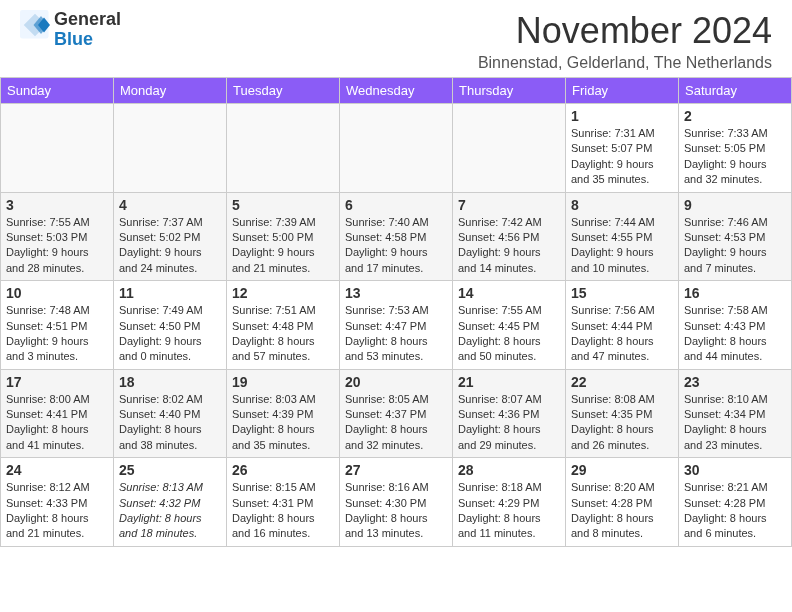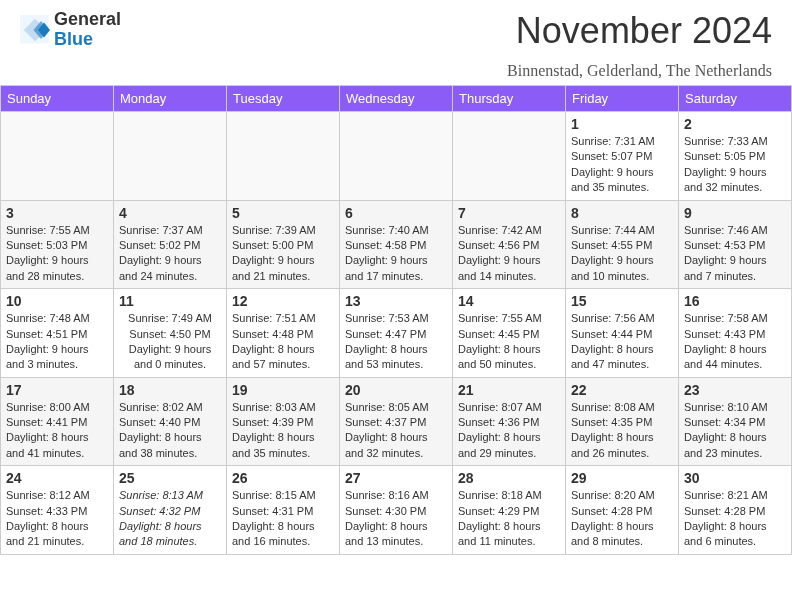--- a/index.html
+++ b/index.html
@@ -1,25 +1,25 @@
 <!DOCTYPE html>
 <html><head>
   <meta charset="utf-8">
   <style>
     * { box-sizing: border-box; margin: 0; padding: 0; }
     body { font-family: Arial, sans-serif; background: #fff; width: 792px; min-height: 612px; }
     .header { padding: 10px 20px 5px 20px; display: flex; align-items: flex-start; justify-content: space-between; }
-    .logo { display: flex; align-items: center; }
+    .logo { display: flex; }
     .logo-text { display: flex; flex-direction: column; line-height: 1.1; }
     .logo-general { font-size: 18px; font-weight: bold; color: #333; }
     .logo-blue { font-size: 18px; font-weight: bold; color: #1a7abf; }
     .logo-icon { width: 30px; height: 30px; margin-right: 4px; }
     .title-block { text-align: right; }
     .month-title { font-size: 36px; font-weight: 400; color: #333; }
-    .location { font-size: 16px; color: #555; margin-top: 10px; font-family: Liberation Serif, serif; }
+    .location { font-size: 16px; color: #555; margin-top: 2px; }
     .calendar { width: 100%; border-collapse: collapse; margin: 0; }
     .calendar th { background: #8b5cf6; color: #fff; text-align: left; padding: 5px 6px; font-size: 13px; font-weight: normal; border: 1px solid #ccc; }
     .calendar td { border: 1px solid #ccc; vertical-align: top; padding: 4px 5px; width: 113px; min-height: 80px; font-size: 11px; color: #333; background: #fff; }
     .calendar td.empty { background: #f9f9f9; }
     .calendar tr:nth-child(even) td { background: #f5f5f5; }
     .calendar tr:nth-child(even) td.empty { background: #f0f0f0; }
     .day-num { font-size: 14px; font-weight: bold; display: block; margin-bottom: 2px; }
     .day-info { font-size: 11px; line-height: 1.4; color: #333; }
     table { table-layout: fixed; }
   </style>
@@ -123,21 +123,21 @@
       </tr>
       <tr>
         <td>
           <span class="day-num">10</span>
           <div class="day-info" style="white-space: pre-line;">Sunrise: 7:48 AM
 Sunset: 4:51 PM
 Daylight: 9 hours and 3 minutes.</div>
         </td>
         <td>
           <span class="day-num">11</span>
-          <div class="day-info" style="white-space: pre-line; text-align: center;">Sunrise: 7:49 AM
+          <div class="day-info" style="white-space: pre-line;">Sunrise: 7:49 AM
 Sunset: 4:50 PM
 Daylight: 9 hours and 0 minutes.</div>
         </td>
         <td>
           <span class="day-num">12</span>
           <div class="day-info" style="white-space: pre-line;">Sunrise: 7:51 AM
 Sunset: 4:48 PM
 Daylight: 8 hours and 57 minutes.</div>
         </td>
         <td>

